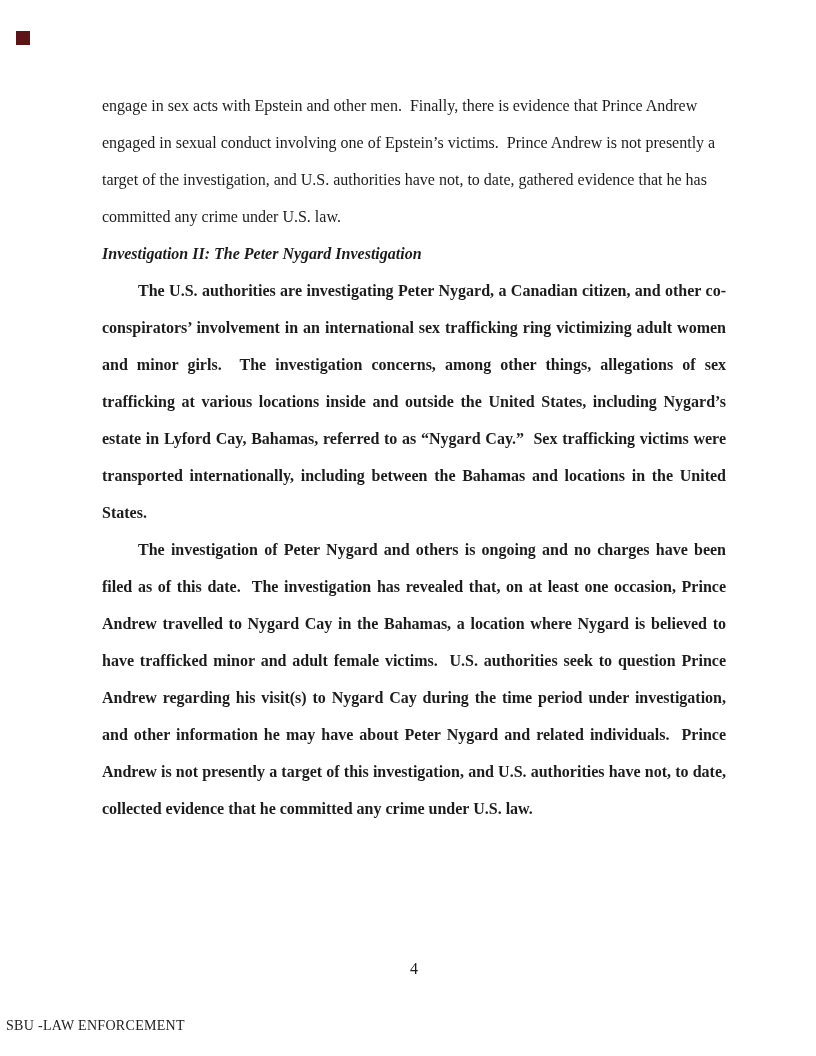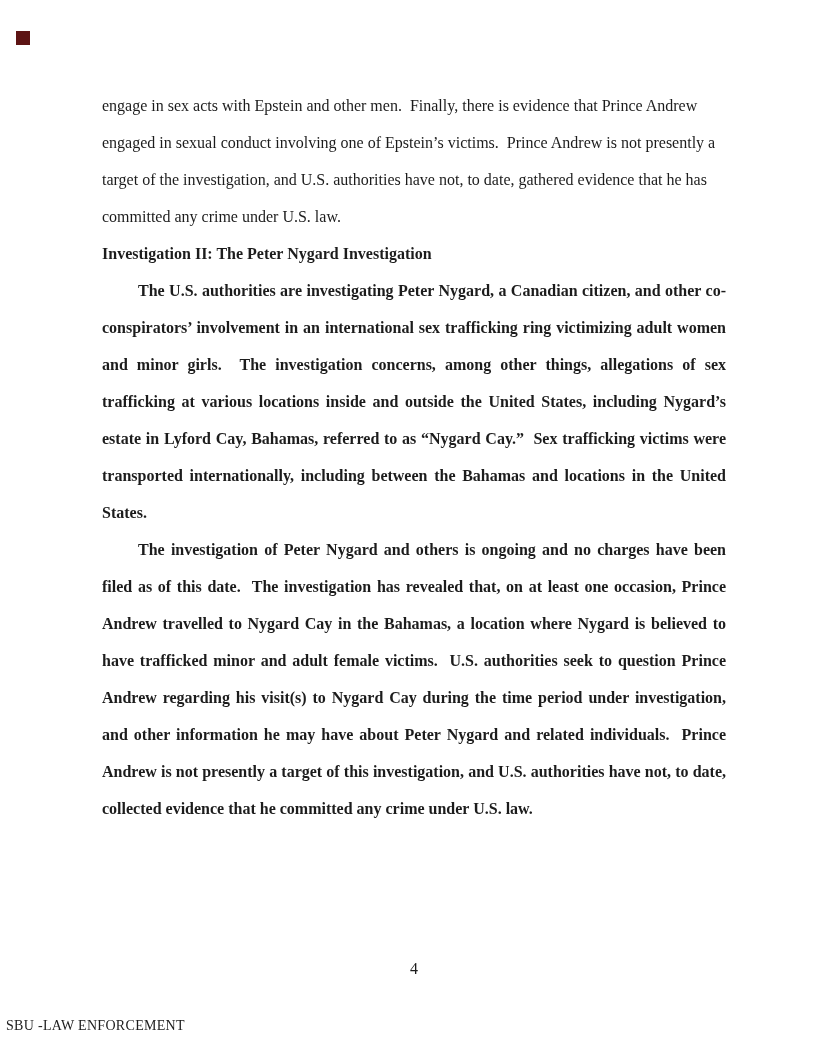--- a/index.html
+++ b/index.html
@@ -19,21 +19,21 @@
     width: 14px; height: 14px;
     background: #5d1414;
   }
   .body-text {
     position: absolute; left: 96px; top: 87px; width: 624px;
     font-size: 16px; line-height: 37px;
   }
   .para { margin: 0; white-space: pre-wrap; }
   .para.justify { text-align: justify; font-weight: bold; }
   .para.indent { text-indent: 36px; }
-  .para.heading { font-weight: bold; }
+  .para.heading { font-weight: bold; font-style: italic; }
   .page-number {
     position: absolute; top: 961px; left: 0; width: 816px;
     text-align: center; font-size: 16px; line-height: 16px;
   }
   .footer-marking {
     position: absolute; top: 1019px; left: 0; width: 816px;
     text-align: left; font-size: 14px; line-height: 14px;
     letter-spacing: 0.3px;
   }
 </style>

